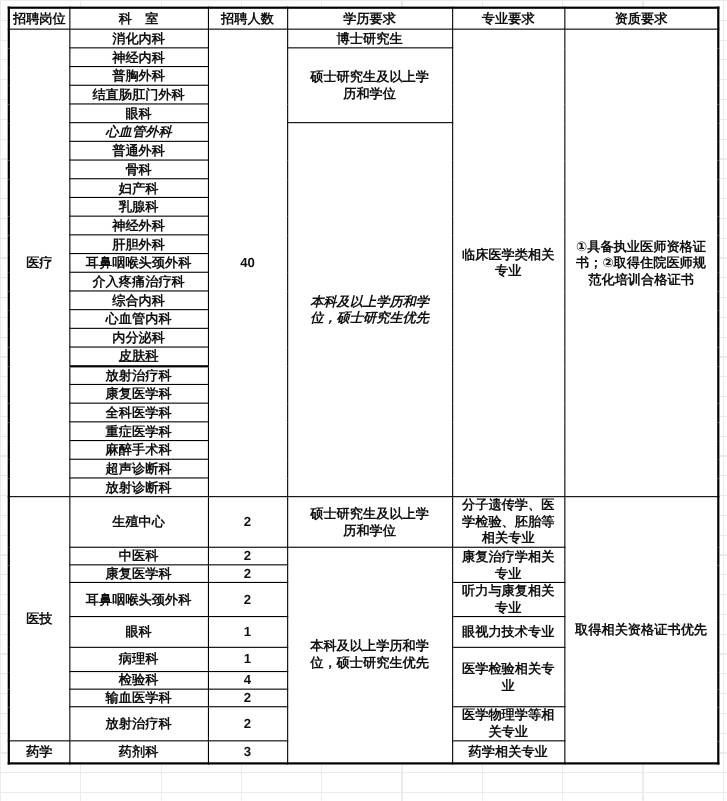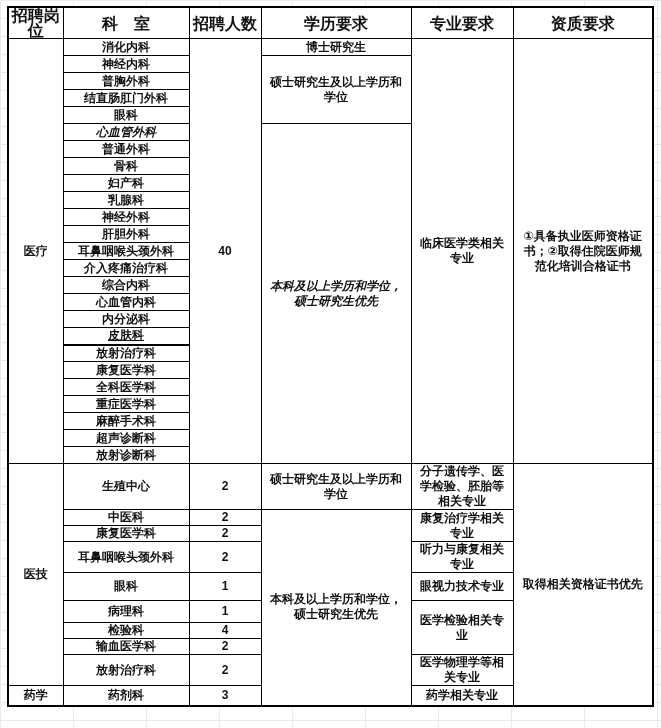--- a/index.html
+++ b/index.html
@@ -23,25 +23,25 @@
     border:2px solid #000;
   }
   th,td{
     border:1px solid #000;
     text-align:center;vertical-align:middle;
     font-weight:bold;color:#111;
     font-size:12px;line-height:15px;
     padding:0 2px;
     overflow:hidden;
   }
-  th{height:18px;font-size:16px;}
+  th{height:18px;font-size:12px;}
   td.c0{padding:0 2px;margin-top:24px;}
   td.c1{padding:0 2px;}
   td.c2{padding:0 2px;text-align:center;}
-  td.c3{padding:0 4px;}
+  td.c3{padding:0 16px;}
   td.c4{padding:0 4px;text-align:center;}
   td.c5{padding:0 8px;}
   td.thick-bottom{border-bottom:2.5px solid #000;text-decoration:underline;}
 </style>
 </head>
 <body>
 
 <div class="grid-bg"></div>
 
 <table class="recruit">

